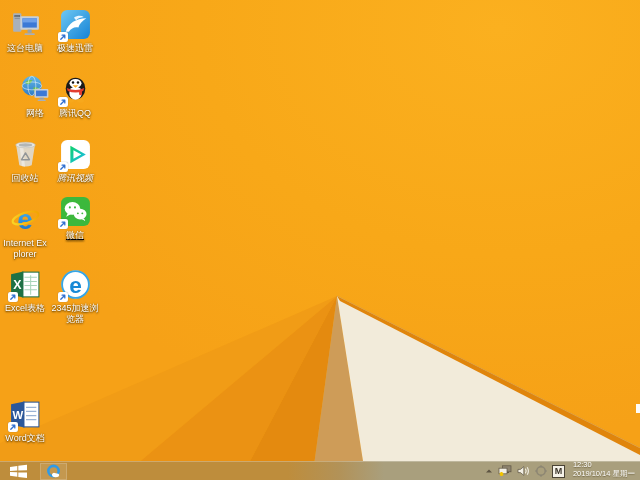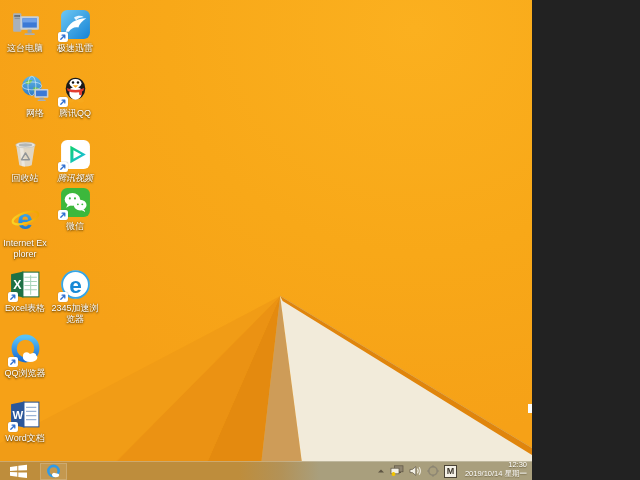--- a/index.html
+++ b/index.html
@@ -1,17 +1,17 @@
 <!DOCTYPE html>
 <html><head>
 <meta charset="utf-8">
 <style>
   html,body{margin:0;padding:0;background:#222;}
   .screen{
-    position:relative;width:532px;height:480px;overflow:hidden;
+    position:relative;width:640px;height:480px;overflow:hidden;
     font-family:"Liberation Sans",sans-serif;
     -webkit-font-smoothing:antialiased;
   }
   
   .wallpaper{position:absolute;inset:0;}
   .wallpaper svg{display:block;width:100%;height:100%;}
   
   .icon-cell{
     position:absolute;width:48px;display:flex;flex-direction:column;
     align-items:center;cursor:default;
@@ -44,21 +44,21 @@
   .tb-spacer{flex:1;}
   .tray{display:flex;align-items:center;gap:5px;height:100%;}
   .tray-icon{display:flex;align-items:center;justify-content:center;}
   .tray-icon svg{display:block;}
   .ime-box{
     width:13px;height:13px;background:#F5F2E8;border:1px solid #4A4335;
     font-size:9px;line-height:11px;font-weight:bold;color:#3A342A;
     display:flex;align-items:center;justify-content:center;box-sizing:border-box;
   }
   .clock{
-    margin:0 5px 4px 3px;text-align:right;color:#ffffff;font-size:7.5px;line-height:9px;
+    margin:0 5px 4px 3px;text-align:left;color:#ffffff;font-size:7.5px;line-height:9px;
     text-shadow:0 1px 1px rgba(60,45,10,.5);white-space:nowrap;
   }
   
   .edge-artifact{position:absolute;right:0;top:404px;width:4px;height:9px;background:#fdfdfb;}
 </style>
 </head>
 <body>
 
 <div class="screen">
 
@@ -216,21 +216,21 @@
               <stop offset="1" stop-color="#F2A503"></stop>
           </linearGradient>
         </defs>
         <text x="15.5" y="25.5" font-size="27" font-weight="bold" font-family="Liberation Sans, sans-serif" fill="url(#ieg)" text-anchor="middle">e</text>
         <ellipse cx="16" cy="14.5" rx="13" ry="5" fill="none" stroke="url(#iey)" stroke-width="2" transform="rotate(-18 16 14.5)"></ellipse>
       </svg>
     </div>
     <span class="icon-label">Internet Explorer</span>
   </div>
 
-  <div class="icon-cell" style="left:51px;top:186px;">
+  <div class="icon-cell" style="left:51px;top:195px;text-decoration:underline;">
     <div class="icon-art">
       <svg viewBox="0 0 32 32">
         <rect x="2" y="2" width="28" height="28" rx="6" fill="#3CB83C"></rect>
         <ellipse cx="13" cy="13" rx="7.5" ry="6.2" fill="#FFFFFF"></ellipse>
         <polygon points="8.5,17.5 7,21 11.5,18.5" fill="#FFFFFF"></polygon>
         <circle cx="10.5" cy="12" r="1" fill="#3CB83C"></circle>
         <circle cx="15.5" cy="12" r="1" fill="#3CB83C"></circle>
         <ellipse cx="20.5" cy="18.5" rx="6.2" ry="5.2" fill="#FFFFFF"></ellipse>
         <polygon points="24,22.5 25.8,25.2 21.5,23.2" fill="#FFFFFF"></polygon>
         <circle cx="18.3" cy="17.8" r="0.9" fill="#3CB83C"></circle>
@@ -271,42 +271,20 @@
       </svg>
       <span class="shortcut-arrow">
         <svg viewBox="0 0 10 10">
             <path d="M2.8 7.2 L6.8 3.2 M6.8 3.2 H4.1 M6.8 3.2 V5.9" stroke="#2F6FD0" stroke-width="1.3" fill="none" stroke-linecap="round"></path>
           </svg>
       </span>
     </div>
     <span class="icon-label">2345加速浏览器</span>
   </div>
 
-  <div class="icon-cell" style="left:1px;top:333px;">
-    <div class="icon-art">
-      <svg viewBox="0 0 32 32">
-        <defs>
-            <linearGradient id="qbg" x1="0" y1="0" x2="0" y2="1">
-          <stop offset="0" stop-color="#59C2F7"></stop>
-              <stop offset="1" stop-color="#1B6FD6"></stop>
-        </linearGradient>
-          </defs>
-        <circle cx="16" cy="15" r="11" fill="none" stroke="url(#qbg)" stroke-width="5"></circle>
-        <ellipse cx="20.5" cy="24" rx="7" ry="4" fill="#FFFFFF"></ellipse>
-        <circle cx="17" cy="22" r="3.4" fill="#FFFFFF"></circle>
-        <circle cx="23.5" cy="22.3" r="2.8" fill="#FFFFFF"></circle>
-      </svg>
-      <span class="shortcut-arrow">
-        <svg viewBox="0 0 10 10">
-            <path d="M2.8 7.2 L6.8 3.2 M6.8 3.2 H4.1 M6.8 3.2 V5.9" stroke="#2F6FD0" stroke-width="1.3" fill="none" stroke-linecap="round"></path>
-          </svg>
-      </span>
-    </div>
-    <span class="icon-label">QQ浏览器</span>
-  </div>
 
   <div class="icon-cell" style="left:1px;top:398px;">
     <div class="icon-art">
       <svg viewBox="0 0 32 32">
         <rect x="14" y="4" width="15" height="24" fill="#FFFFFF" stroke="#2B579A" stroke-width="1"></rect>
         <path d="M16.5 9 H26.5 M16.5 13 H26.5 M16.5 17 H26.5 M16.5 21 H26.5" stroke="#9AB3D5" stroke-width="1.2"></path>
         <path d="M2 6 L15 3.5 V28.5 L2 26 Z" fill="#2B579A"></path>
         <text x="8.5" y="20.5" font-size="11" font-weight="bold" font-family="Liberation Sans, sans-serif" fill="#FFFFFF" text-anchor="middle">W</text>
       </svg>
       <span class="shortcut-arrow">

